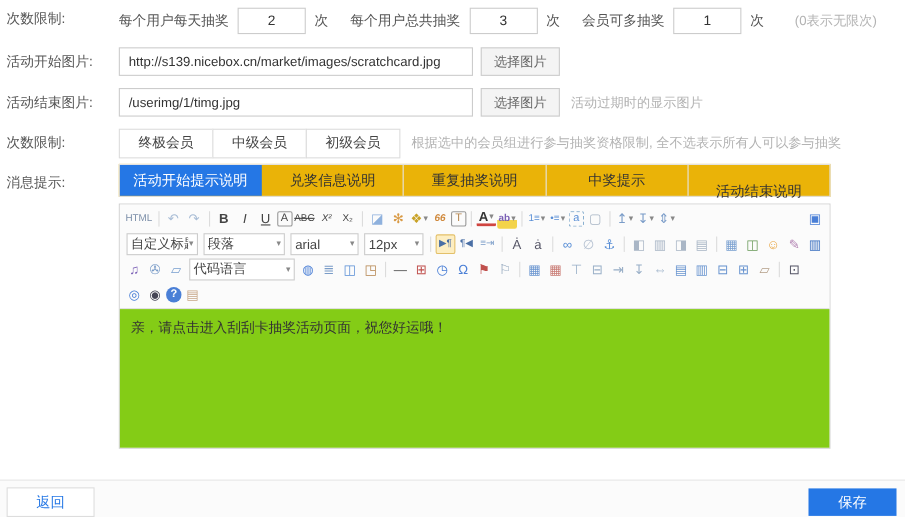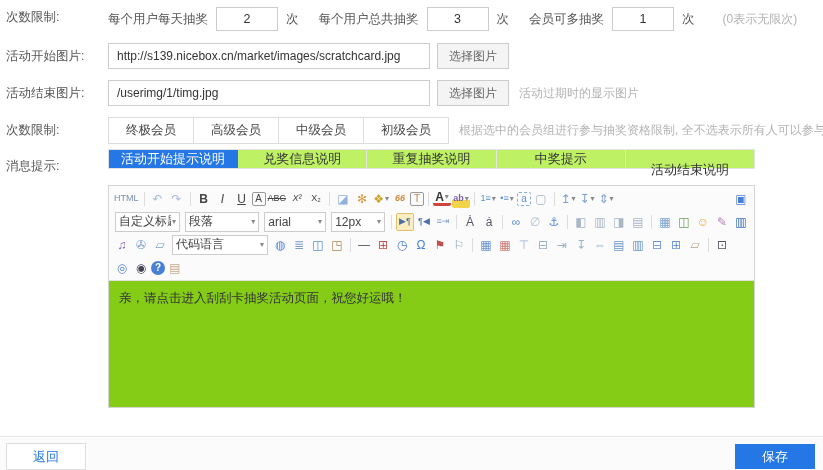--- a/index.html
+++ b/index.html
@@ -20,22 +20,22 @@
   .url-input { width:322px; height:26px; border:1px solid #ccc; padding:0 8px;
     font-size:12px; color:#333; background:#fff; }
   .pick-btn { height:26px; margin-left:7px; padding:0 11px; font-size:12px; color:#666;
     background:#f4f4f4; border:1px solid #ccc; cursor:pointer; }
   .row-hint { margin-left:10px; font-size:12px; color:#b3b3b3; }
 
   .seg-btn { height:27px; padding:0 17px; font-size:12.5px; color:#444; background:#fff;
     border:1px solid #ddd; margin-left:-1px; cursor:pointer; }
   .seg-btn:first-child { margin-left:0; }
 
-  .tabbar { position:absolute; left:108px; top:149px; width:647px; height:20px;
-    display:flex; border:1px solid #e2e2e2; background:#bef264;font-family:Liberation Serif, serif; }
+  .tabbar { position:absolute; left:108px; top:149px; width:647px; height:30px;
+    display:flex; border:1px solid #e2e2e2; background:#eab308;font-family:Liberation Serif, serif; }
   .tab { flex:1; display:flex; align-items:center; justify-content:center;
     font-size:13px; color:#333; border-right:1px solid #e5e5e5; cursor:pointer; }
   .tab:last-child { border-right:none;margin-top:20px; }
   .tab.active { background:var(--accent); color:#fff; border-color:transparent; }
 
   .editor { position:absolute; left:108px; top:185px; width:647px; height:223px;
     border:1px solid #d4d4d4; display:flex; flex-direction:column; background:#fff; }
   .toolbar { background:#fbfbfb; border-bottom:1px solid #e0e0e0; padding:1px 2px; }
   .tb-row { display:flex; align-items:center; height:23px; gap:1px; padding:0 2px; }
   .tb-icon { min-width:18px; height:18px; display:inline-flex; align-items:center;
@@ -103,21 +103,20 @@
       <input class="url-input" value="/userimg/1/timg.jpg" style="">
       <button class="pick-btn">选择图片</button>
       <span class="row-hint">活动过期时的显示图片</span>
     </div>
   </div>
 
   <div class="frow" style="top:117px;height:30px;">
     <span class="flabel">次数限制:</span>
     <div class="fcontent">
       <button class="seg-btn">终极会员</button>
-      <button class="seg-btn">高级会员</button>
       <button class="seg-btn">中级会员</button>
       <button class="seg-btn">初级会员</button>
       <span class="row-hint">根据选中的会员组进行参与抽奖资格限制, 全不选表示所有人可以参与抽奖</span>
     </div>
   </div>
 
   <span class="flabel" style="top:158px;">消息提示:</span>
   <div class="tabbar">
     <div class="tab active">活动开始提示说明</div>
     <div class="tab">兑奖信息说明</div>

